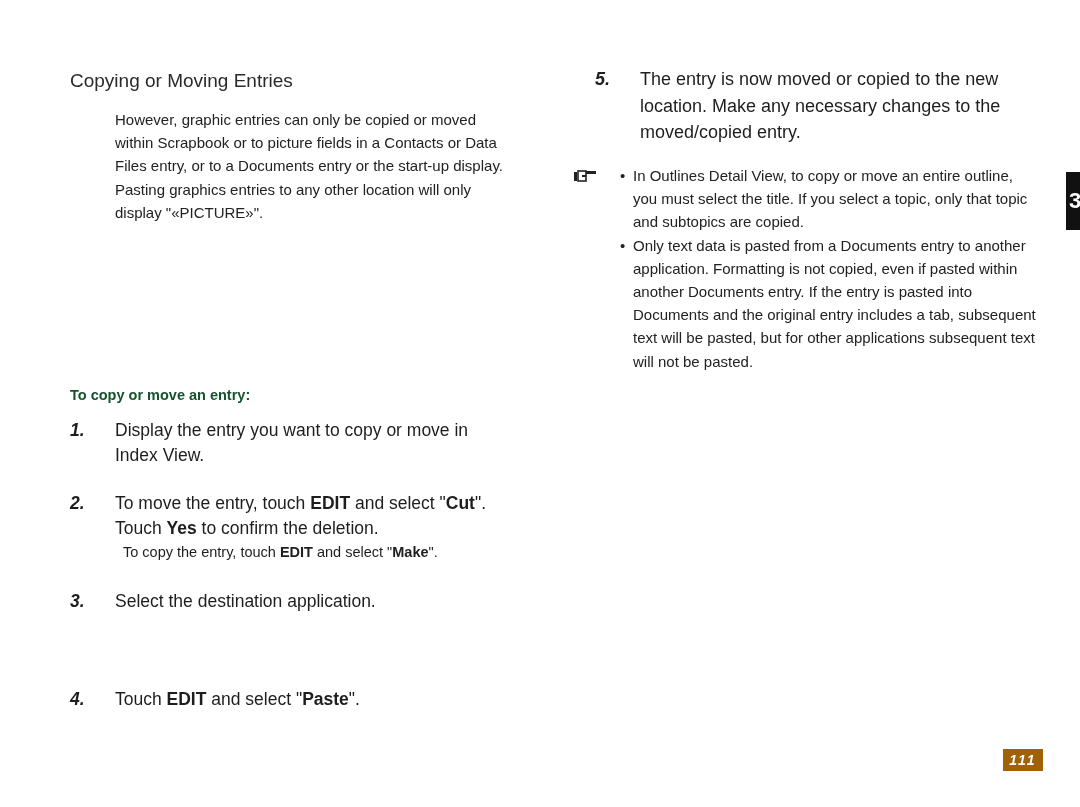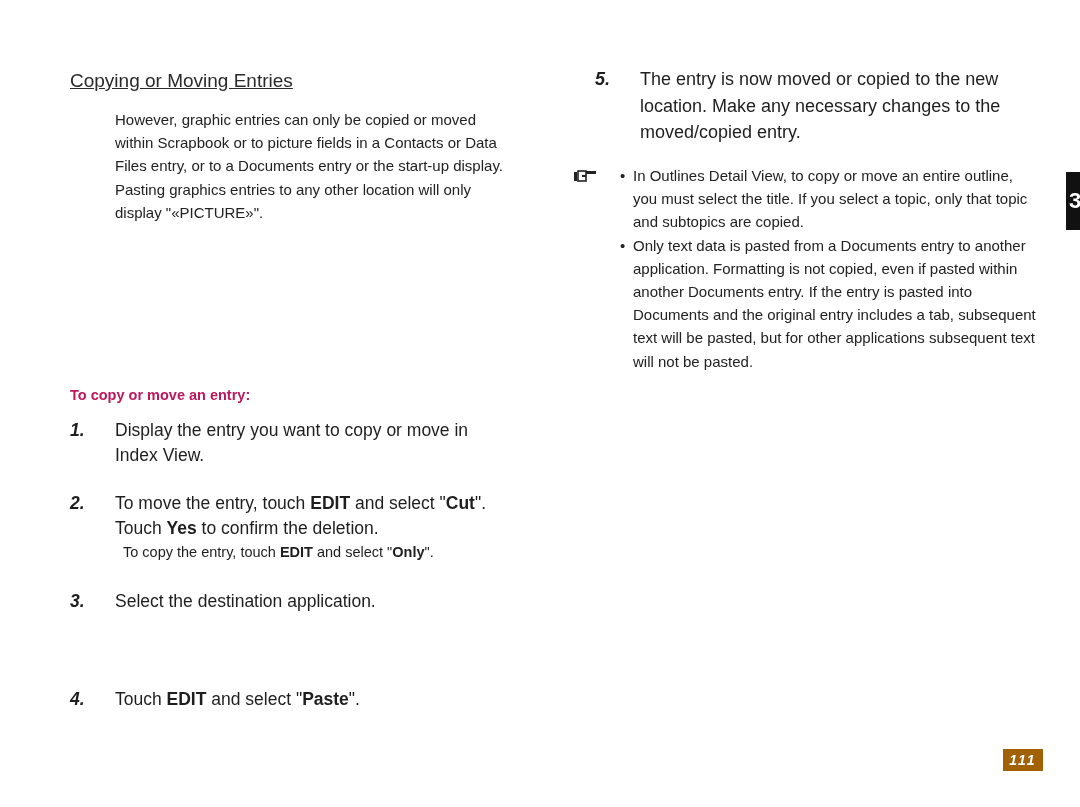--- a/index.html
+++ b/index.html
@@ -1,21 +1,21 @@
 <!DOCTYPE html>
 <html><head>
 <meta charset="utf-8">
 <style>
   html, body { margin: 0; padding: 0; background: #ffffff; }
   body { width: 1080px; height: 807px; position: relative; overflow: hidden;
          font-family: "Liberation Sans", sans-serif; color: #1a1a1a; }
   .abs { position: absolute; }
-  .title { left: 70px; top: 70px; font-size: 19px; color: #2a2a2a; text-decoration: underline; }
+  .title { left: 70px; top: 70px; font-size: 19px; color: #2a2a2a; }
   .intro { left: 115px; top: 108px; width: 395px; font-size: 15px; line-height: 23.2px; color: #222; }
-  .subhead { left: 70px; top: 387px; font-size: 14.5px; font-weight: bold; color: #be185d; }
+  .subhead { left: 70px; top: 387px; font-size: 14.5px; font-weight: bold; color: #14532d; }
   .step { position: absolute; font-size: 17.5px; line-height: 25px; color: #1e1e1e; }
   .step .num { position: absolute; left: 0; top: 0; font-weight: bold; font-style: italic; }
   .step .body { position: absolute; left: 45px; top: 0; width: 400px; }
   .step .sub { font-size: 14.5px; line-height: 22px; padding-left: 8px; }
   b { font-weight: bold; }
   .notes { left: 620px; top: 164px; width: 420px; font-size: 15px; line-height: 23.2px; color: #222; }
   .note { position: relative; padding-left: 13px; }
   .note .bullet { position: absolute; left: 0; top: 0; }
   .hand { left: 574px; top: 170px; width: 22px; height: 12px; }
   .tabwrap { left: 1066px; top: 172px; width: 30px; height: 58px; background: #111; }
@@ -34,21 +34,21 @@
 <div class="abs subhead">To copy or move an entry:</div>
 
 <div class="step" style="left:70px; top:418px;">
   <span class="num">1.</span>
   <div class="body">Display the entry you want to copy or move in Index View.</div>
 </div>
 
 <div class="step" style="left:70px; top:491px;">
   <span class="num">2.</span>
   <div class="body"><span>To move the entry, touch </span><b>EDIT</b><span> and select "</span><b>Cut</b><span>". Touch </span><b>Yes</b><span> to confirm the deletion.</span>
-    <div class="sub"><span>To copy the entry, touch </span><b>EDIT</b><span> and select "</span><b>Only</b><span>".</span></div>
+    <div class="sub"><span>To copy the entry, touch </span><b>EDIT</b><span> and select "</span><b>Make</b><span>".</span></div>
   </div>
 </div>
 
 <div class="step" style="left:70px; top:589px;">
   <span class="num">3.</span>
   <div class="body">
     <div>Select the destination application.</div>
   </div>
 </div>
 

